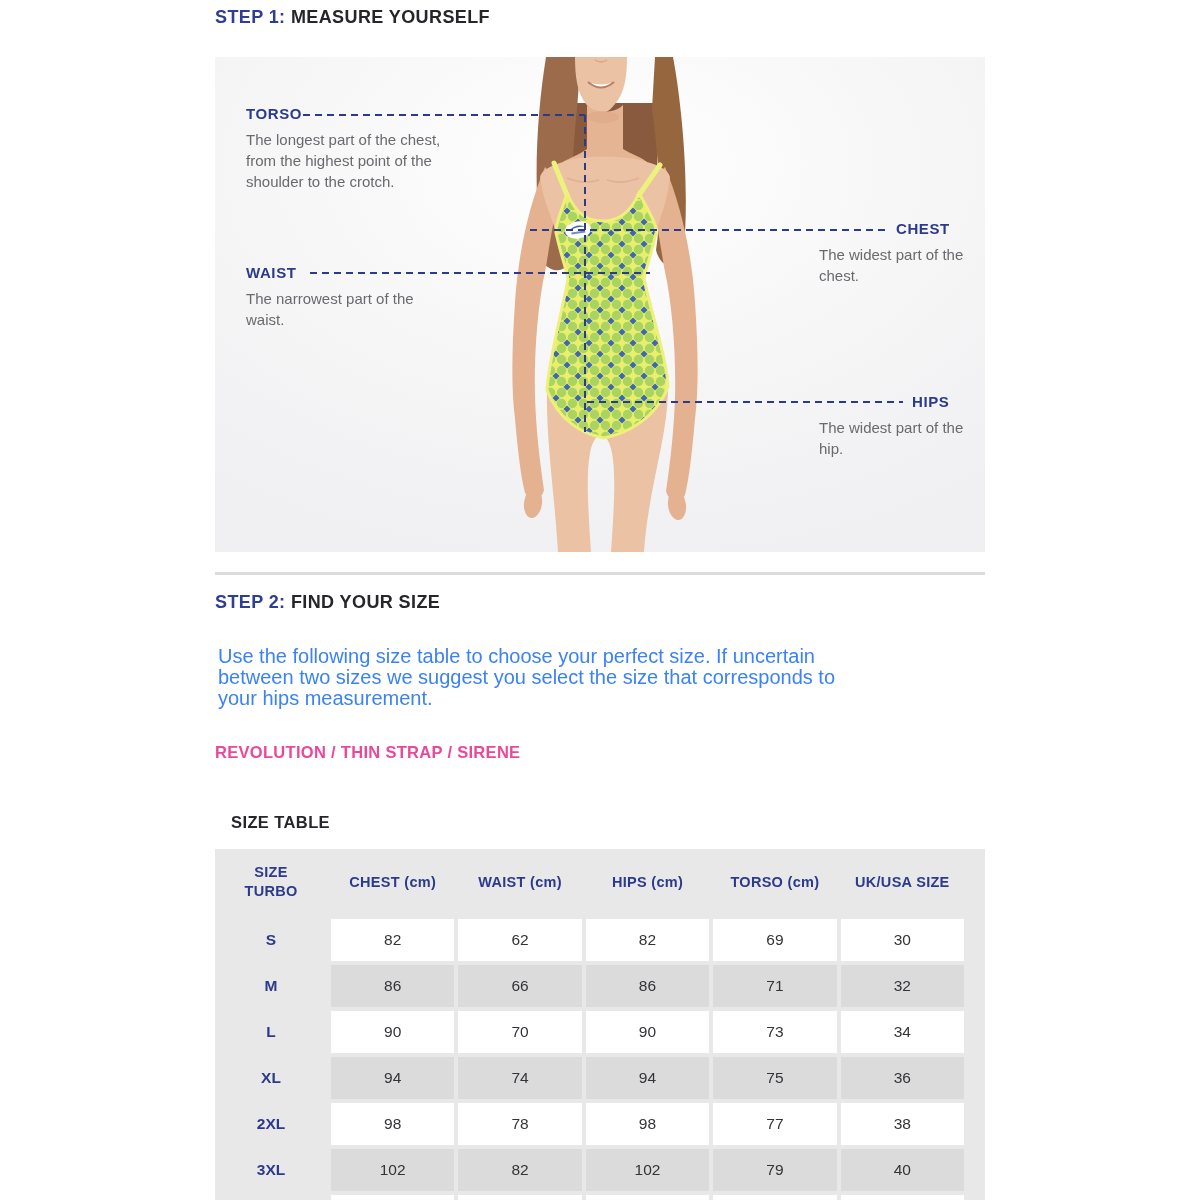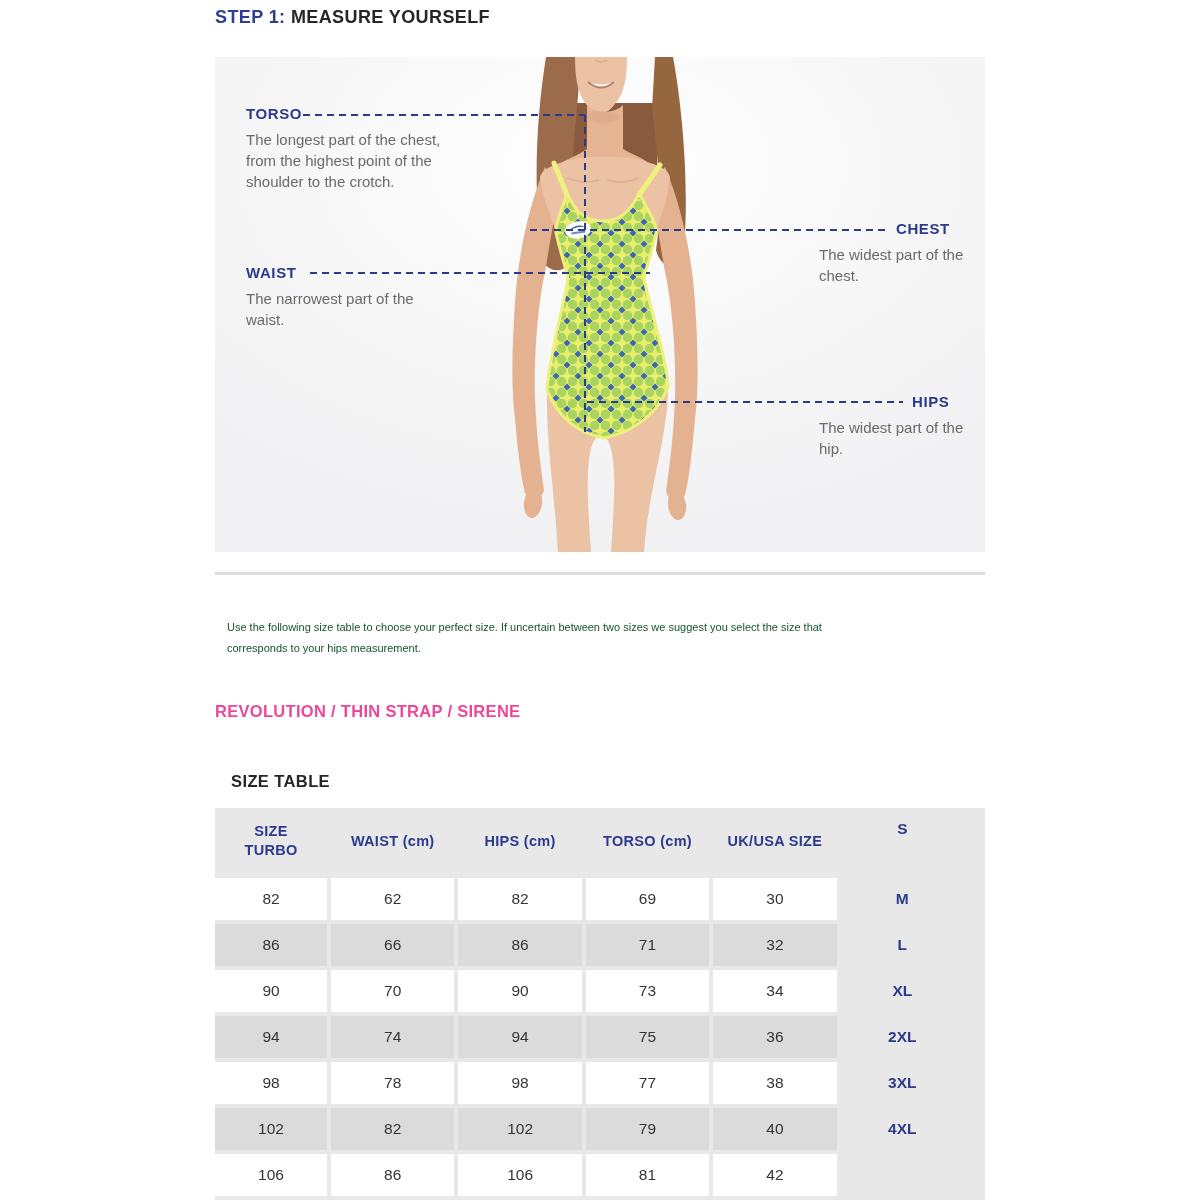--- a/index.html
+++ b/index.html
@@ -30,21 +30,21 @@
   .lbl-chest { left:681px; top:163px; }
   .desc-chest { left:604px; top:187px; width:148px; }
   .lbl-waist { left:31px; top:207px; }
   .desc-waist { left:31px; top:231px; width:178px; }
   .lbl-hips { left:697px; top:336px; }
   .desc-hips { left:604px; top:360px; width:148px; }
 
   .divider { height:3px; background:#dcdcdf; margin-top:20px; }
 
   .intro { margin:0; padding-top:17px; }
-  .intro-text { margin:12px; padding-top:30px; font-size:11px; line-height:21px; color:#14532d; width:640px; }
+  .intro-text { margin:3px; padding-top:30px; font-size:20px; line-height:21px; color:#3b82f6; width:640px; }
   .models-wrap { padding-top:31px; }
   .table-head-wrap { padding-top:35px; }
 
   
   .size-table {
     margin-top:17px; background:#e8e8e9;
     display:grid; grid-template-columns:112px repeat(5, 1fr);
     column-gap:4px; row-gap:4px; padding:0 21px 12px 0;
   }
   .th {
@@ -178,34 +178,36 @@
 
     <div class="annotation-label lbl-waist">WAIST</div>
     <div class="annotation-desc desc-waist">The narrowest part of the waist.</div>
 
     <div class="annotation-label lbl-hips">HIPS</div>
     <div class="annotation-desc desc-hips">The widest part of the hip.</div>
   </div>
 
   <div class="divider"></div>
 
+  <h2 class="step-heading intro"><span class="step-num">STEP 2:</span> <span>FIND YOUR SIZE</span></h2>
 
   <p class="intro-text">Use the following size table to choose your perfect size. If uncertain between two sizes we suggest you select the size that corresponds to your hips measurement.</p>
 
   <div class="models-wrap">
     <h3 class="models-heading">REVOLUTION / THIN STRAP / SIRENE</h3>
   </div>
 
   <div class="table-head-wrap">
     <h3 class="table-heading">SIZE TABLE</h3>
   </div>
 
   <div class="size-table">
       <div class="th">SIZE
 TURBO</div>
+      <div class="th">CHEST (cm)</div>
       <div class="th">WAIST (cm)</div>
       <div class="th">HIPS (cm)</div>
       <div class="th">TORSO (cm)</div>
       <div class="th">UK/USA SIZE</div>
       <div class="size-label">S</div>
       <div class="td td-white">82</div>
       <div class="td td-white">62</div>
       <div class="td td-white">82</div>
       <div class="td td-white">69</div>
       <div class="td td-white">30</div>

